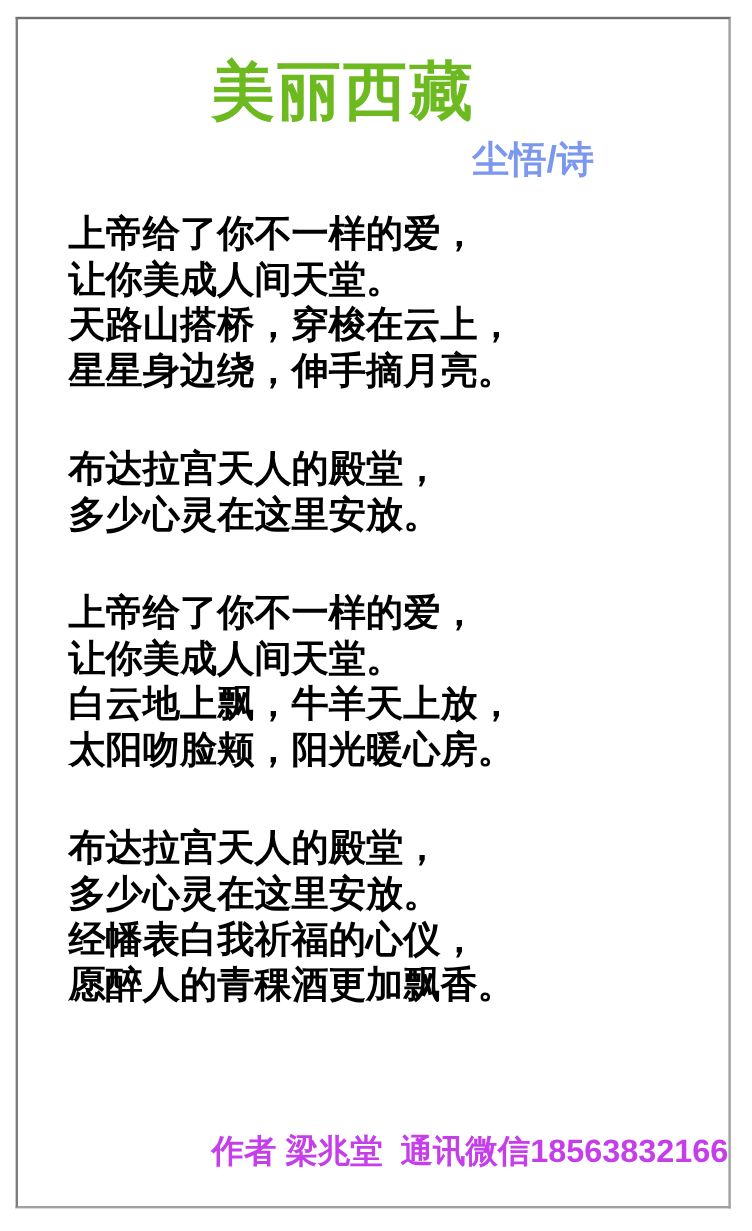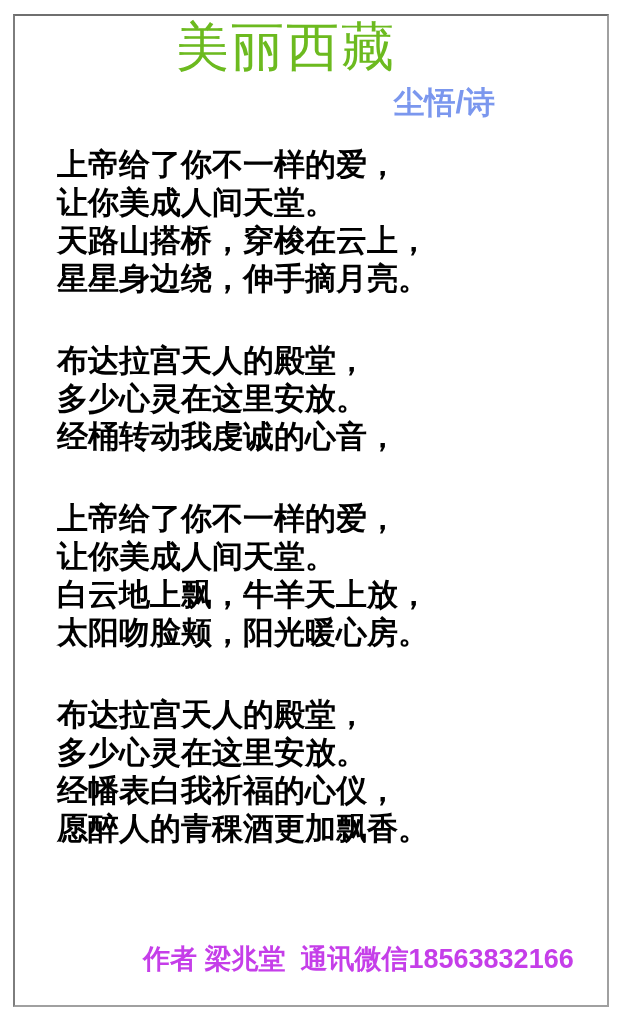--- a/index.html
+++ b/index.html
@@ -22,25 +22,26 @@
     height: 993px;
     box-sizing: border-box;
     background: #ffffff;
     border: 2px solid var(--frame-gray, #8e8e8e);
     border-top-color: #6f6f6f;
     border-left-color: #7d7d7d;
     border-right-color: #a0a0a0;
     border-bottom-color: #a0a0a0;
   }
   .title {
+    margin-top: 30px;
     padding-right: 50px;
     text-align: center;
     font-size: 53px;
     line-height: 62px;
-    font-weight: 400;
+    font-weight: 700;
     letter-spacing: 2px;
     color: var(--title-green, #6cba1f);
   }
   .byline {
     margin-top: 6px;
     padding-right: 112px;
     text-align: right;
     font-size: 31px;
     line-height: 38px;
     font-weight: bold;
@@ -53,28 +54,29 @@
     line-height: 38px;
     font-weight: bold;
     color: var(--poem-black, #000000);
   }
   .stanza + .stanza {
     margin-top: 44px;
   }
   .footer {
     position: absolute;
     left: 0;
-    right: 12px;
+    right: 0;
     bottom: 30px;
     padding-left: 128px;
     font-size: 27px;
     line-height: 32px;
     font-weight: bold;
     white-space: pre;
     color: var(--footer-magenta, #c53ee9);
+    text-align: right;
   }
 </style>
 </head>
 <body>
 
 <div class="frame">
 
   <div class="title">美丽西藏</div>
 
   <div class="byline">尘悟/诗</div>
@@ -82,21 +84,20 @@
   <div class="poem">
     <div class="stanza">
         <div class="line">上帝给了你不一样的爱，</div>
         <div class="line">让你美成人间天堂。</div>
         <div class="line">天路山搭桥，穿梭在云上，</div>
         <div class="line">星星身边绕，伸手摘月亮。</div>
       </div>
     <div class="stanza">
         <div class="line">布达拉宫天人的殿堂，</div>
         <div class="line">多少心灵在这里安放。</div>
-        <div class="line">经桶转动我虔诚的心音，</div>
       </div>
     <div class="stanza">
         <div class="line">上帝给了你不一样的爱，</div>
         <div class="line">让你美成人间天堂。</div>
         <div class="line">白云地上飘，牛羊天上放，</div>
         <div class="line">太阳吻脸颊，阳光暖心房。</div>
       </div>
     <div class="stanza">
         <div class="line">布达拉宫天人的殿堂，</div>
         <div class="line">多少心灵在这里安放。</div>

